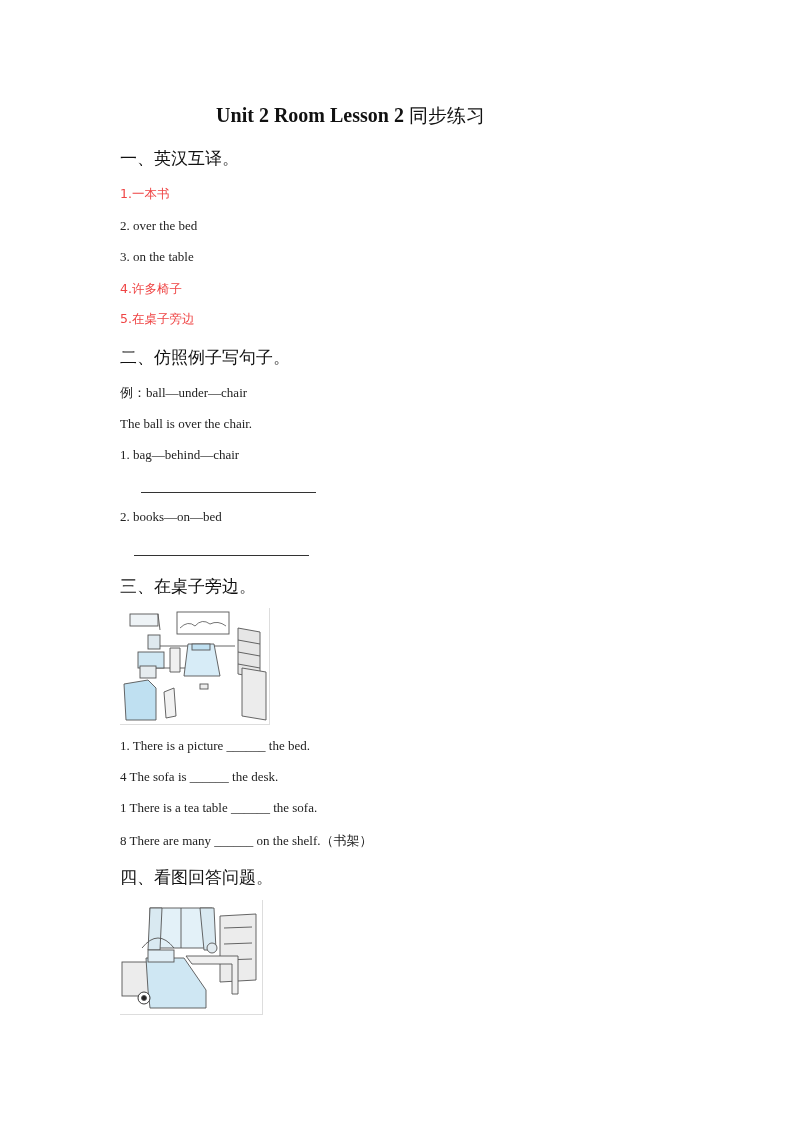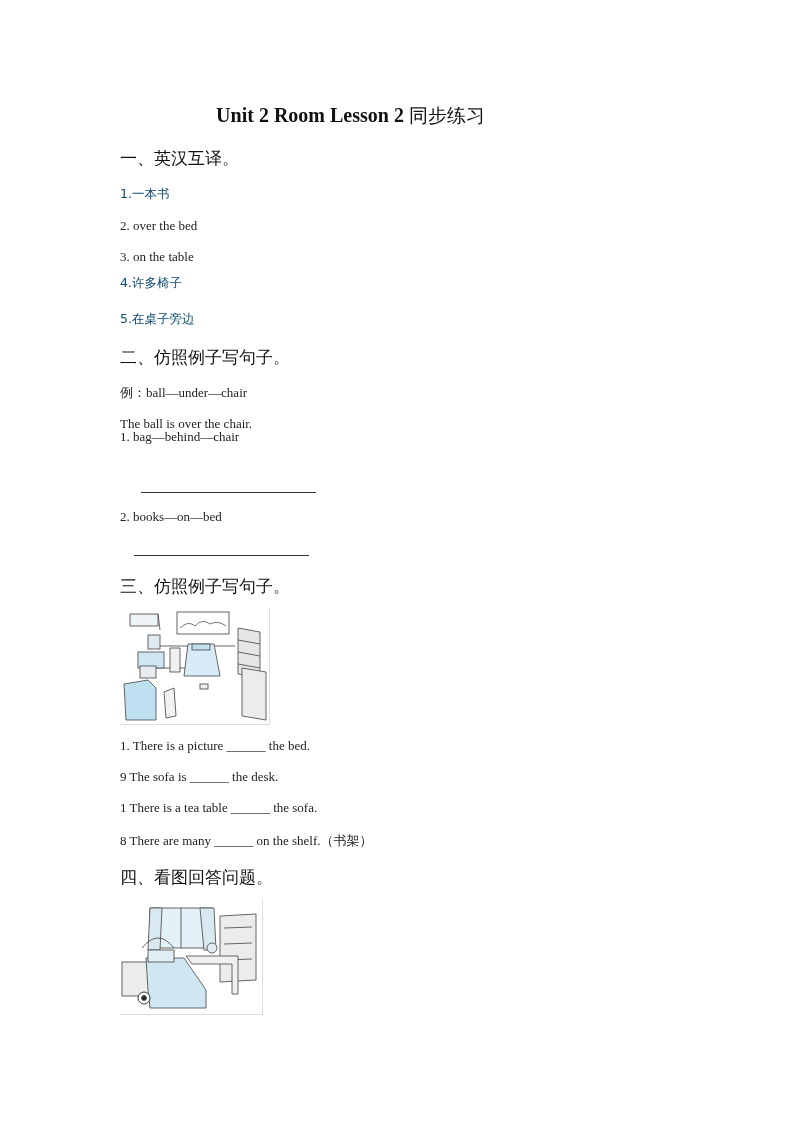--- a/index.html
+++ b/index.html
@@ -3,49 +3,49 @@
 <meta charset="utf-8">
 <style>
   html, body { margin: 0; padding: 0; background: #ffffff; }
   body { width: 793px; height: 1122px; position: relative; overflow: hidden;
          font-family: "Liberation Serif", "DejaVu Serif", serif; color: #1a1a1a; }
   .abs { position: absolute; white-space: nowrap; }
   .title { left: 0; width: 701px; top: 103px; text-align: center; font-size: 20px; font-weight: bold; color:#111; }
   .title .cn { font-family: "DejaVu Sans", sans-serif; font-weight: normal; font-size: 19px; }
   .heading { font-family: "DejaVu Sans", sans-serif; font-size: 17px; color: #111; left: 120px; }
   .item { font-size: 13px; left: 120px; color: #222; }
-  .item .cn { font-family: "DejaVu Sans", sans-serif; font-size: 12.5px; color:#0c4a6e; }
+  .item .cn { font-family: "DejaVu Sans", sans-serif; font-size: 12.5px; color:#ef4444; }
   .blank-line { position: absolute; height: 1px; background: #333; }
   .pic { position: absolute; background: #fff; border-right: 1px solid #ddd; border-bottom: 1px solid #ddd; }
   .pic svg { display: block; }
 </style>
 </head>
 <body>
 
 <div class="abs title">
   <span>Unit 2 Room Lesson 2</span>
   <span class="cn">同步练习</span>
 </div>
 
 <div class="abs heading" style="top:147px">一、英汉互译。</div>
 <div class="abs item" style="top:186px"><span class="cn">1.一本书</span></div>
 <div class="abs item" style="top:218px">2. over the bed</div>
 <div class="abs item" style="top:249px">3. on the table</div>
-<div class="abs item" style="top:275px"><span class="cn">4.许多椅子</span></div>
+<div class="abs item" style="top:281px"><span class="cn">4.许多椅子</span></div>
 <div class="abs item" style="top:311px"><span class="cn">5.在桌子旁边</span></div>
 
 <div class="abs heading" style="top:346px">二、仿照例子写句子。</div>
 <div class="abs item" style="top:384px">例：ball—under—chair</div>
 <div class="abs item" style="top:416px">The ball is over the chair.</div>
-<div class="abs item" style="top:429px">1. bag—behind—chair</div>
+<div class="abs item" style="top:447px">1. bag—behind—chair</div>
 <div class="blank-line" style="left:141px; top:492px; width:175px;"></div>
 <div class="abs item" style="top:509px">2. books—on—bed</div>
 <div class="blank-line" style="left:134px; top:555px; width:175px;"></div>
 
-<div class="abs heading" style="top:575px">三、仿照例子写句子。</div>
+<div class="abs heading" style="top:575px">三、在桌子旁边。</div>
 <div class="pic" style="left:120px; top:608px; width:149px; height:116px;">
   <svg width="149" height="116" viewBox="0 0 149 116">
     <g stroke="#555" stroke-width="0.9" fill="none">
 
       <path d="M40 38 L115 38 M30 60 L70 60"></path>
 
       <rect x="10" y="6" width="28" height="12" fill="#eef3f6"></rect>
       <line x1="38" y1="6" x2="40" y2="22"></line>
 
       <rect x="57" y="4" width="52" height="22" fill="#fff"></rect>
@@ -67,21 +67,21 @@
 
       <path d="M122 60 L146 64 L146 112 L122 108 Z" fill="#ececec"></path>
 
       <path d="M4 76 L28 72 L36 80 L36 112 L6 112 Z" fill="#bfe0f1"></path>
 
       <path d="M44 84 L54 80 L56 108 L46 110 Z" fill="#f2f2f2"></path>
     </g>
   </svg>
 </div>
 <div class="abs item" style="top:738px">1. There is a picture ______ the bed.</div>
-<div class="abs item" style="top:769px">9 The sofa is ______ the desk.</div>
+<div class="abs item" style="top:769px">4 The sofa is ______ the desk.</div>
 <div class="abs item" style="top:800px">1 There is a tea table ______ the sofa.</div>
 <div class="abs item" style="top:832px">8 There are many ______ on the shelf.（书架）</div>
 
 <div class="abs heading" style="top:866px">四、看图回答问题。</div>
 <div class="pic" style="left:120px; top:900px; width:142px; height:114px;">
   <svg width="142" height="114" viewBox="0 0 142 114">
     <g stroke="#555" stroke-width="0.9" fill="none">
 
       <rect x="30" y="8" width="62" height="40" fill="#e3f1f8"></rect>
       <line x1="61" y1="8" x2="61" y2="48"></line>

